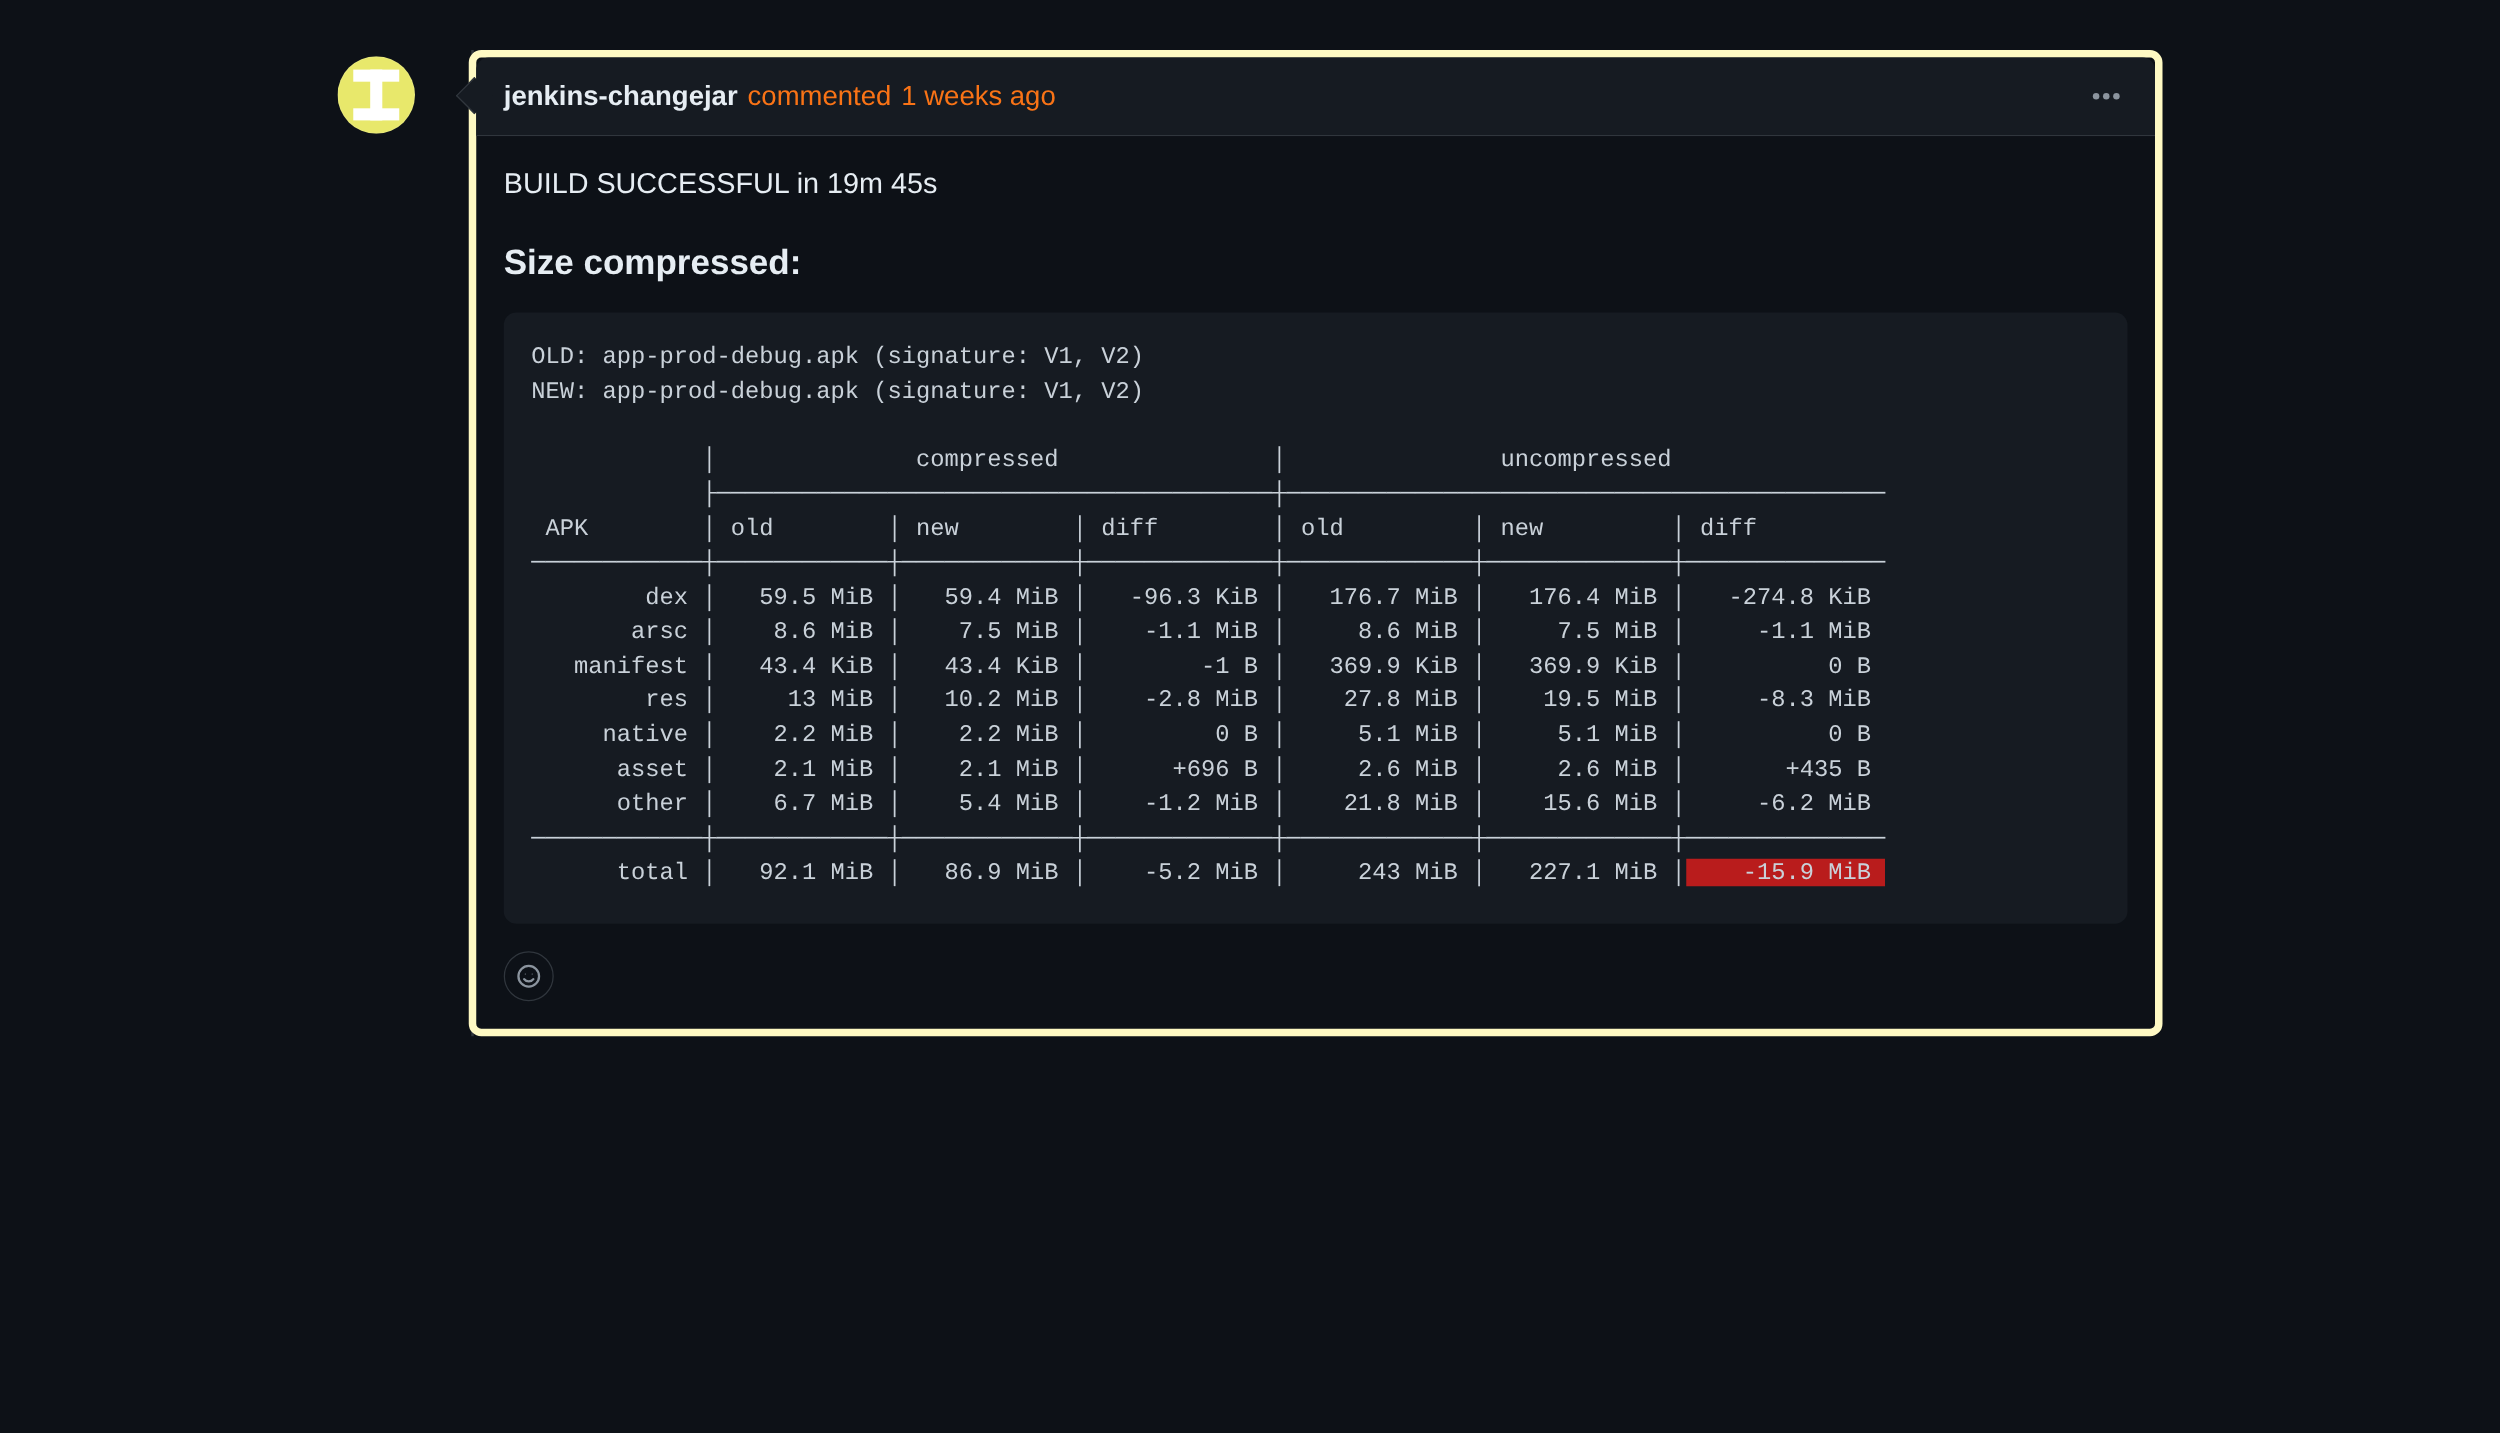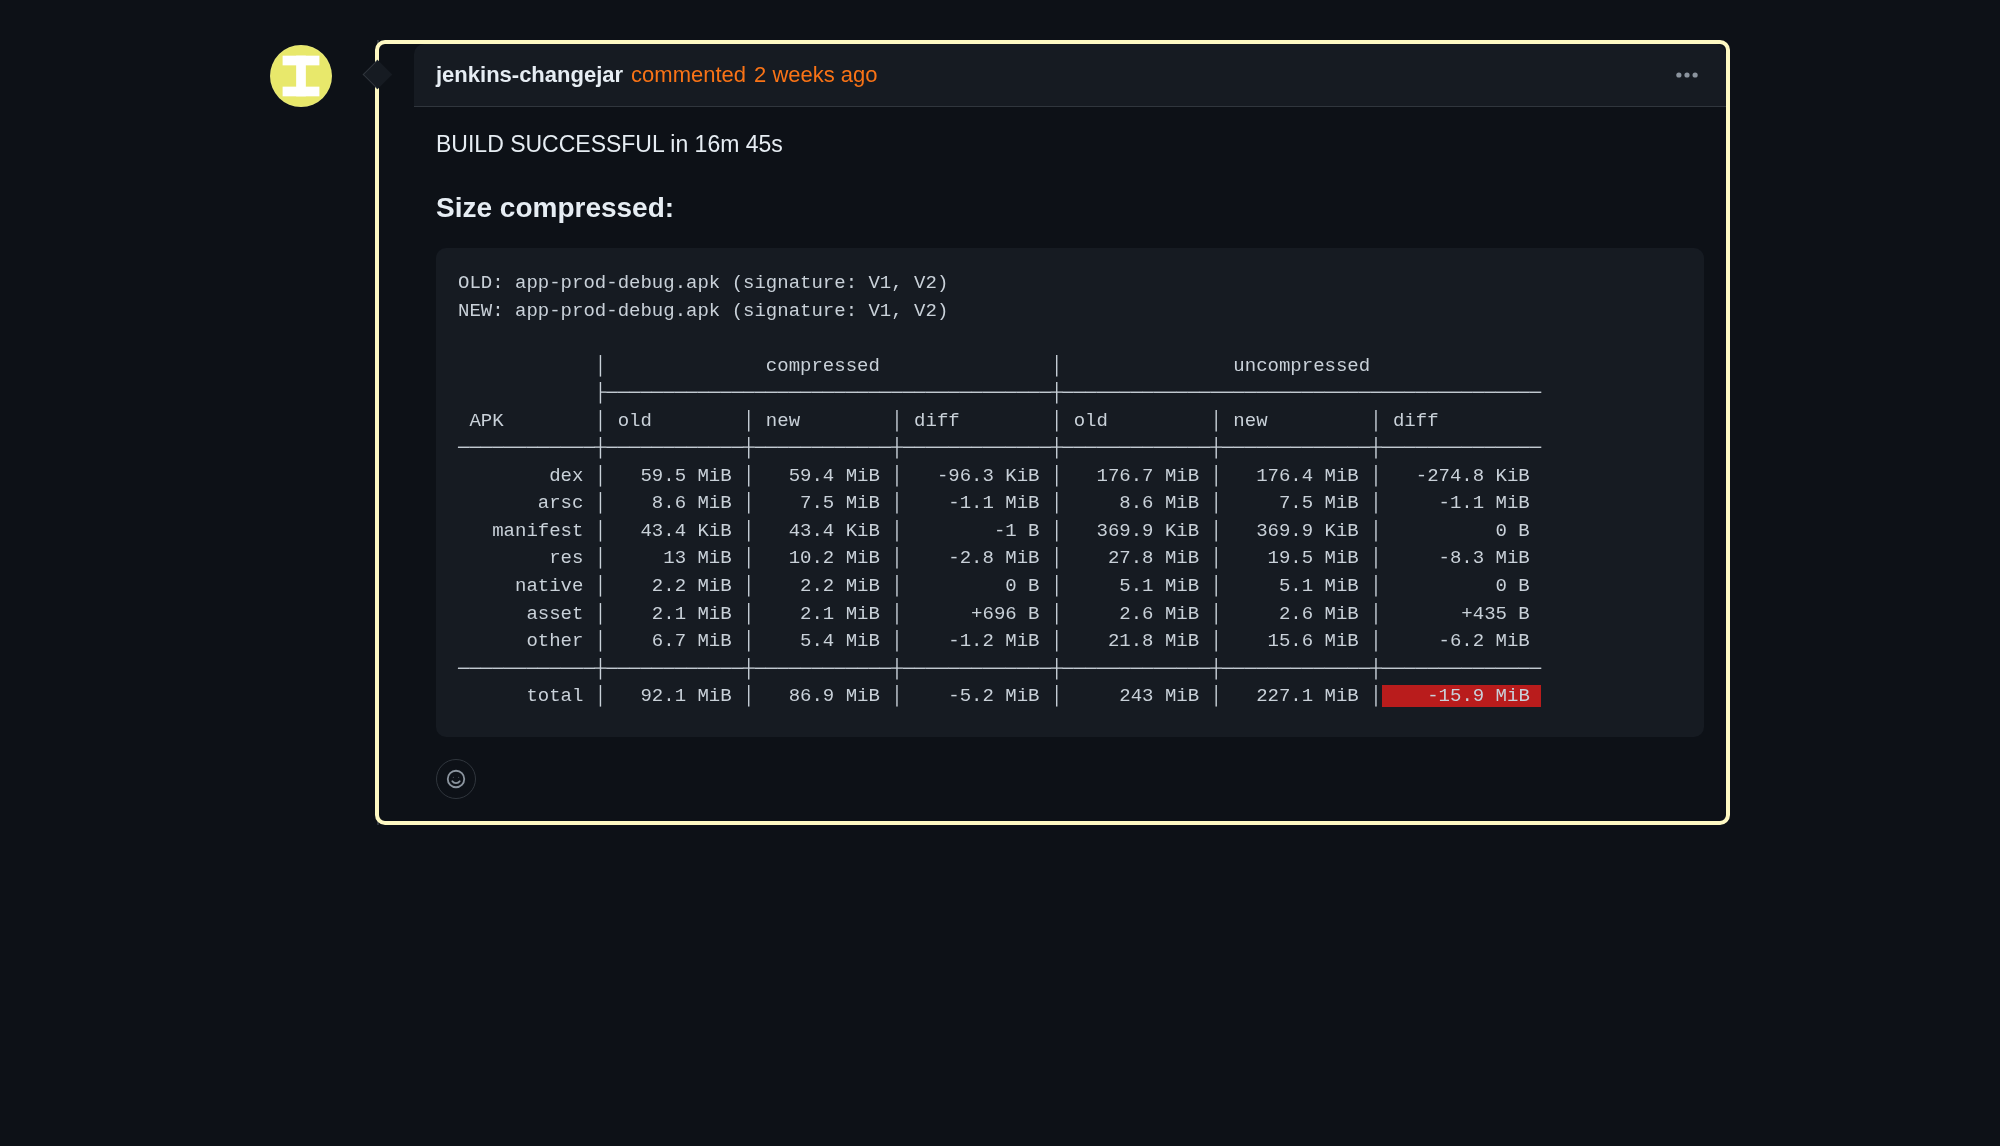--- a/index.html
+++ b/index.html
@@ -33,26 +33,25 @@
       background: #e8e86b;
       border: 1px solid rgba(240, 246, 252, 0.1);
       display: flex;
       align-items: center;
       justify-content: center;
       overflow: hidden;
       z-index: 2;
     }
     .avatar svg { width: 100%; height: 100%; }
     .comment-box {
-      border: 4px solid #fef9c3;
+      border: 6px solid #fef9c3;
       border-radius: 10px;
       background: #0d1117;
       position: relative;
       z-index: 1;
-      padding-left: 35px;
     }
     .comment-box::before {
       content: "";
       position: absolute;
       left: -12px;
       top: 20px;
       width: 20px;
       height: 20px;
       background: #161b22;
       border-left: 1px solid #30363d;
@@ -125,33 +124,33 @@
       <rect x="26" y="10" width="10" height="42" fill="#ffffff"></rect>
       <rect x="12" y="42" width="38" height="10" fill="#ffffff"></rect>
     </svg>
   </div>
 
   <div class="comment-box">
     <div class="comment-header">
       <div class="comment-header-left">
         <a class="author-name">jenkins-changejar</a>
         <span class="meta-text">commented</span>
-        <a class="meta-text">2 weeks ago</a>
+        <a class="meta-text">1 weeks ago</a>
       </div>
       <div class="kebab">
         <svg viewBox="0 0 16 16">
           <circle cx="3" cy="8" r="1.6"></circle>
             <circle cx="8" cy="8" r="1.6"></circle>
             <circle cx="13" cy="8" r="1.6"></circle>
         </svg>
       </div>
     </div>
 
     <div class="comment-body">
-      <p class="build-line">BUILD SUCCESSFUL in 16m 45s</p>
+      <p class="build-line">BUILD SUCCESSFUL in 19m 45s</p>
       <h2 class="size-heading">Size compressed:</h2>
       <pre class="code-block" id="code-block">OLD: app-prod-debug.apk (signature: V1, V2)
 NEW: app-prod-debug.apk (signature: V1, V2)
 
             │              compressed               │               uncompressed               
             ├───────────────────────────────────────┼──────────────────────────────────────────
  APK        │ old        │ new        │ diff        │ old         │ new         │ diff         
 ────────────┼────────────┼────────────┼─────────────┼─────────────┼─────────────┼──────────────
         dex │   59.5 MiB │   59.4 MiB │   -96.3 KiB │   176.7 MiB │   176.4 MiB │   -274.8 KiB 
        arsc │    8.6 MiB │    7.5 MiB │    -1.1 MiB │     8.6 MiB │     7.5 MiB │     -1.1 MiB 

